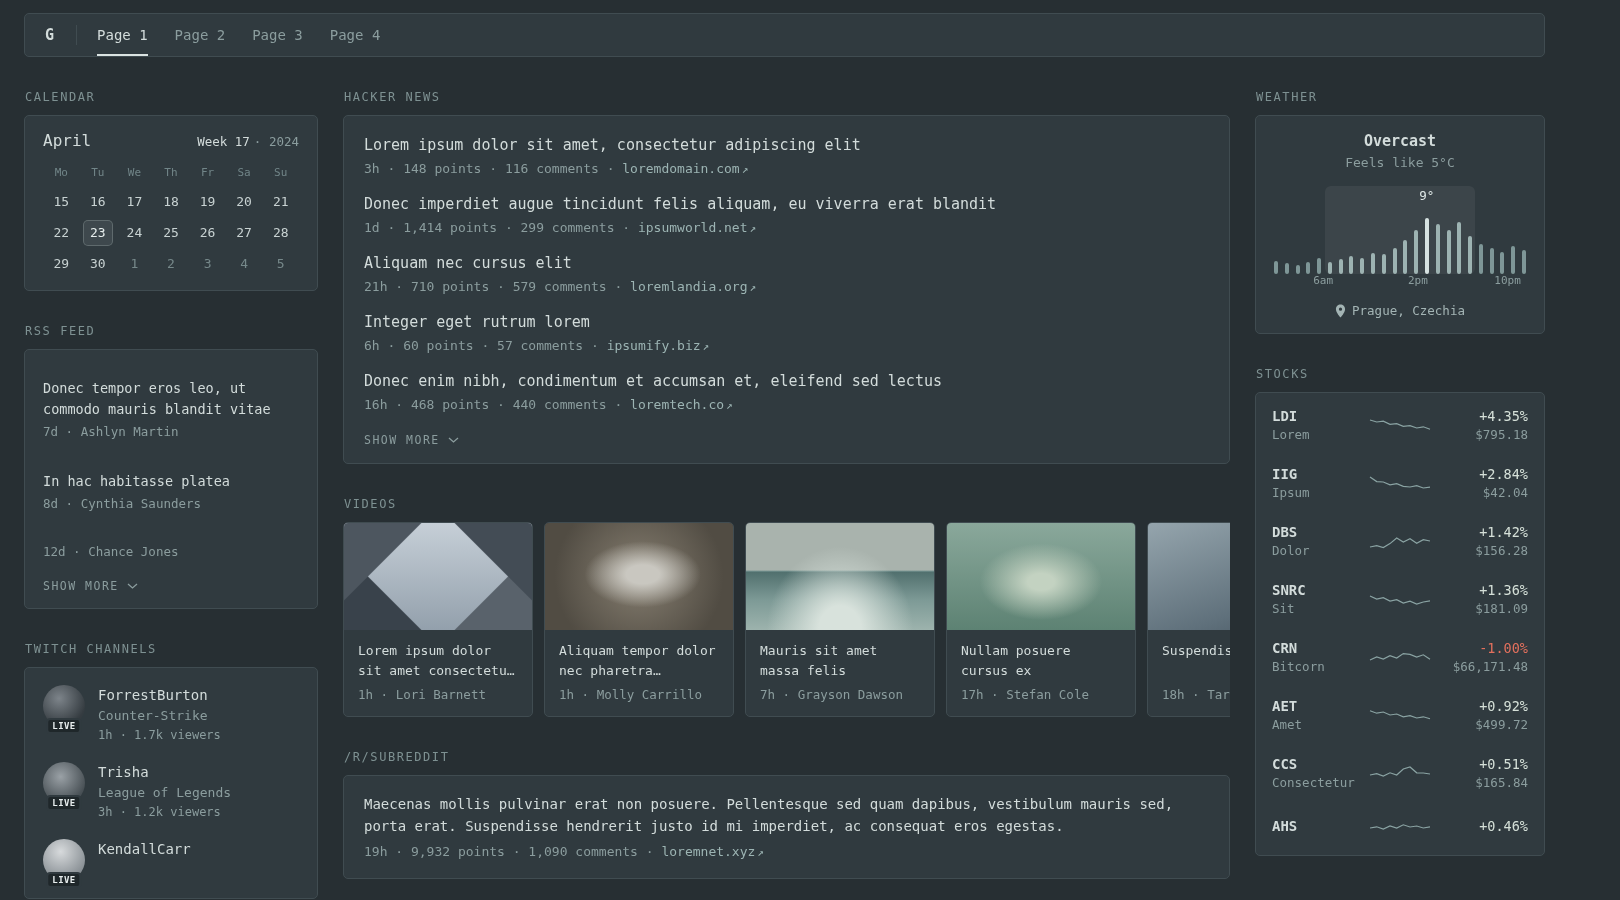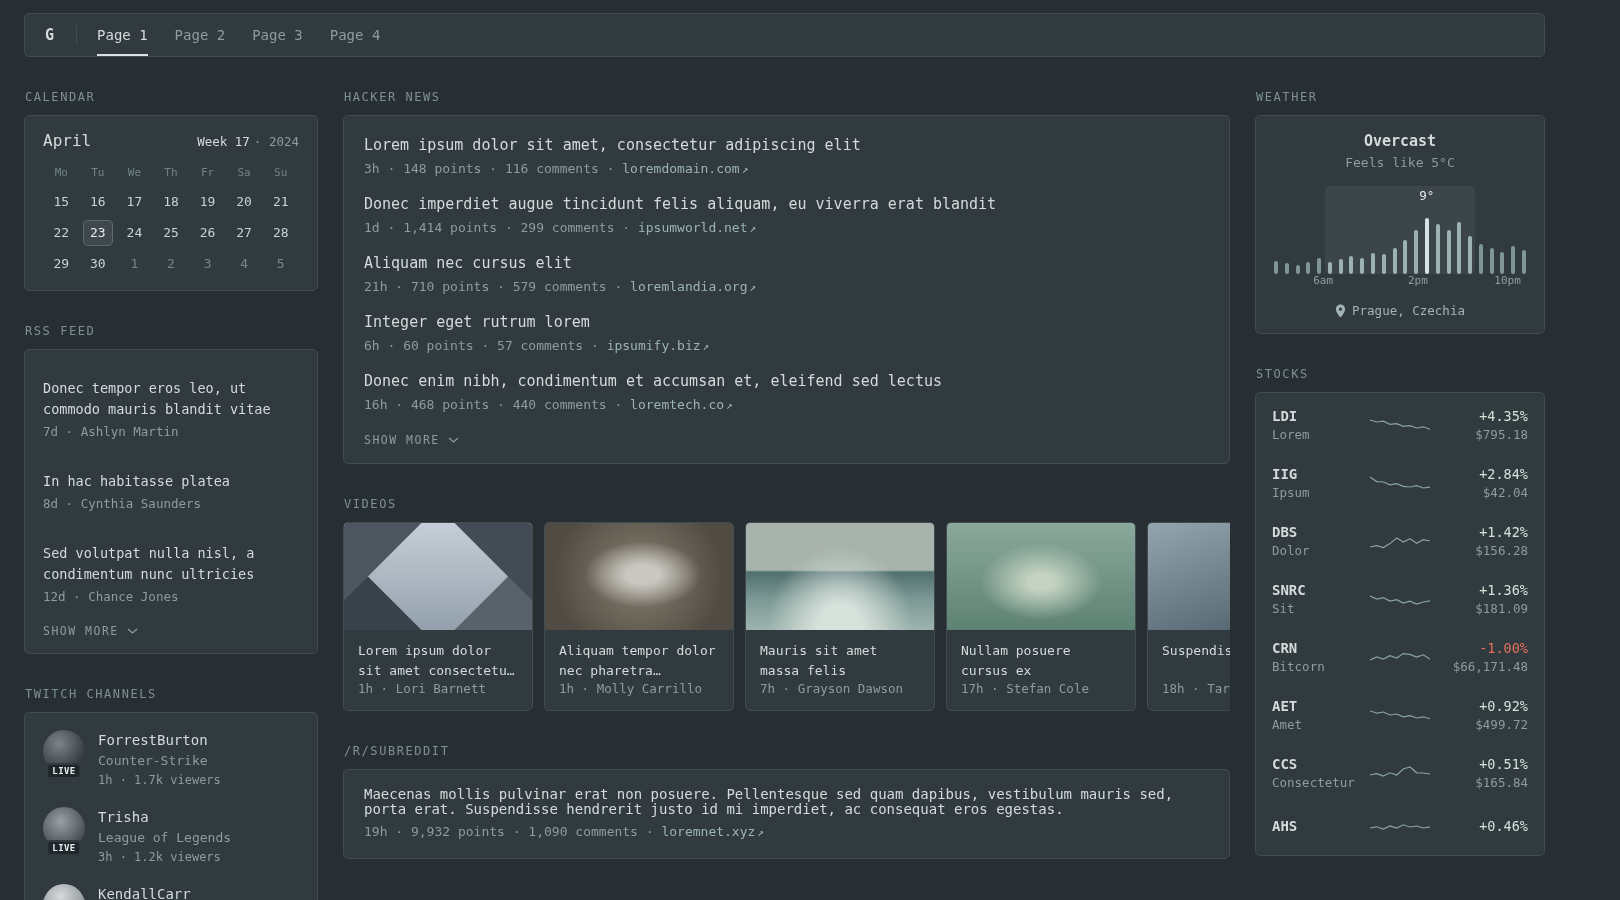--- a/index.html
+++ b/index.html
@@ -117,25 +117,25 @@
       linear-gradient(45deg,#39424b 26%,transparent 26.5%),
       linear-gradient(315deg,#59626b 26%,transparent 26.5%),
       linear-gradient(180deg,#c6cfd7,#93a0ac);
   }
   .thumb-2{background:radial-gradient(ellipse at 52% 48%,#c9c7c0 0 12%,rgba(0,0,0,0) 42%),radial-gradient(circle at 50% 50%,#877f71,#514c43 78%);}
   .thumb-3{background:radial-gradient(ellipse at 50% 100%,#d8e2dc 0 16%,rgba(0,0,0,0) 55%),linear-gradient(#a9b3ad 0 44%,#72908e 45%,#51706e 46%,#7d9a96 72%,#9db3ad 100%);}
   .thumb-4{background:radial-gradient(ellipse at 50% 55%,#c3d2c1 0 10%,rgba(0,0,0,0) 46%),linear-gradient(#8aa89b,#5d8273);}
   .thumb-5{background:linear-gradient(160deg,#95a5ad,#5f707b 70%,#45545f);}
   .video-body{padding:11px 14px 14px;}
   .video-title{display:block;color:var(--text);font-size:13px;line-height:20px;min-height:40px;}
-  .video-meta{color:var(--dim);font-size:12.5px;}
+  .video-meta{color:var(--dim);font-size:12.5px;margin-top:6px;}
 
   
   .sub-card{padding:17px 20px 16px;}
-  .sub-title{display:block;color:var(--text);font-size:14px;line-height:15px;}
+  .sub-title{display:block;color:var(--text);font-size:14px;line-height:22px;}
   .sub-card .item-meta{margin-top:6px;font-size:13px;}
 
   
   .weather-card{padding:16px 16px 15px;text-align:center;}
   .weather-status{font-size:15px;font-weight:700;color:var(--text);}
   .weather-feels{font-size:13px;color:var(--dim);margin-top:5px;}
   .weather-chart{
     position:relative;height:88px;margin-top:16px;
     display:flex;align-items:flex-end;justify-content:space-between;padding:0 2px;
   }
@@ -232,21 +232,20 @@
         <div class="card rss-card">
           <article class="rss-item">
             <a class="rss-title">Donec tempor eros leo, ut commodo mauris blandit vitae</a>
             <div class="item-meta">7d · Ashlyn Martin</div>
           </article>
           <article class="rss-item">
             <a class="rss-title">In hac habitasse platea</a>
             <div class="item-meta">8d · Cynthia Saunders</div>
           </article>
           <article class="rss-item">
-            <a class="rss-title">Sed volutpat nulla nisl, a condimentum nunc ultricies</a>
             <div class="item-meta">12d · Chance Jones</div>
           </article>
           <button class="show-more">
             <span>SHOW MORE</span>
             <svg width="11" height="6" viewBox="0 0 11 6">
                 <path d="M1 1l4.5 4L10 1" fill="none" stroke="currentColor" stroke-width="1.3"></path>
               </svg>
           </button>
         </div>
       </section>

